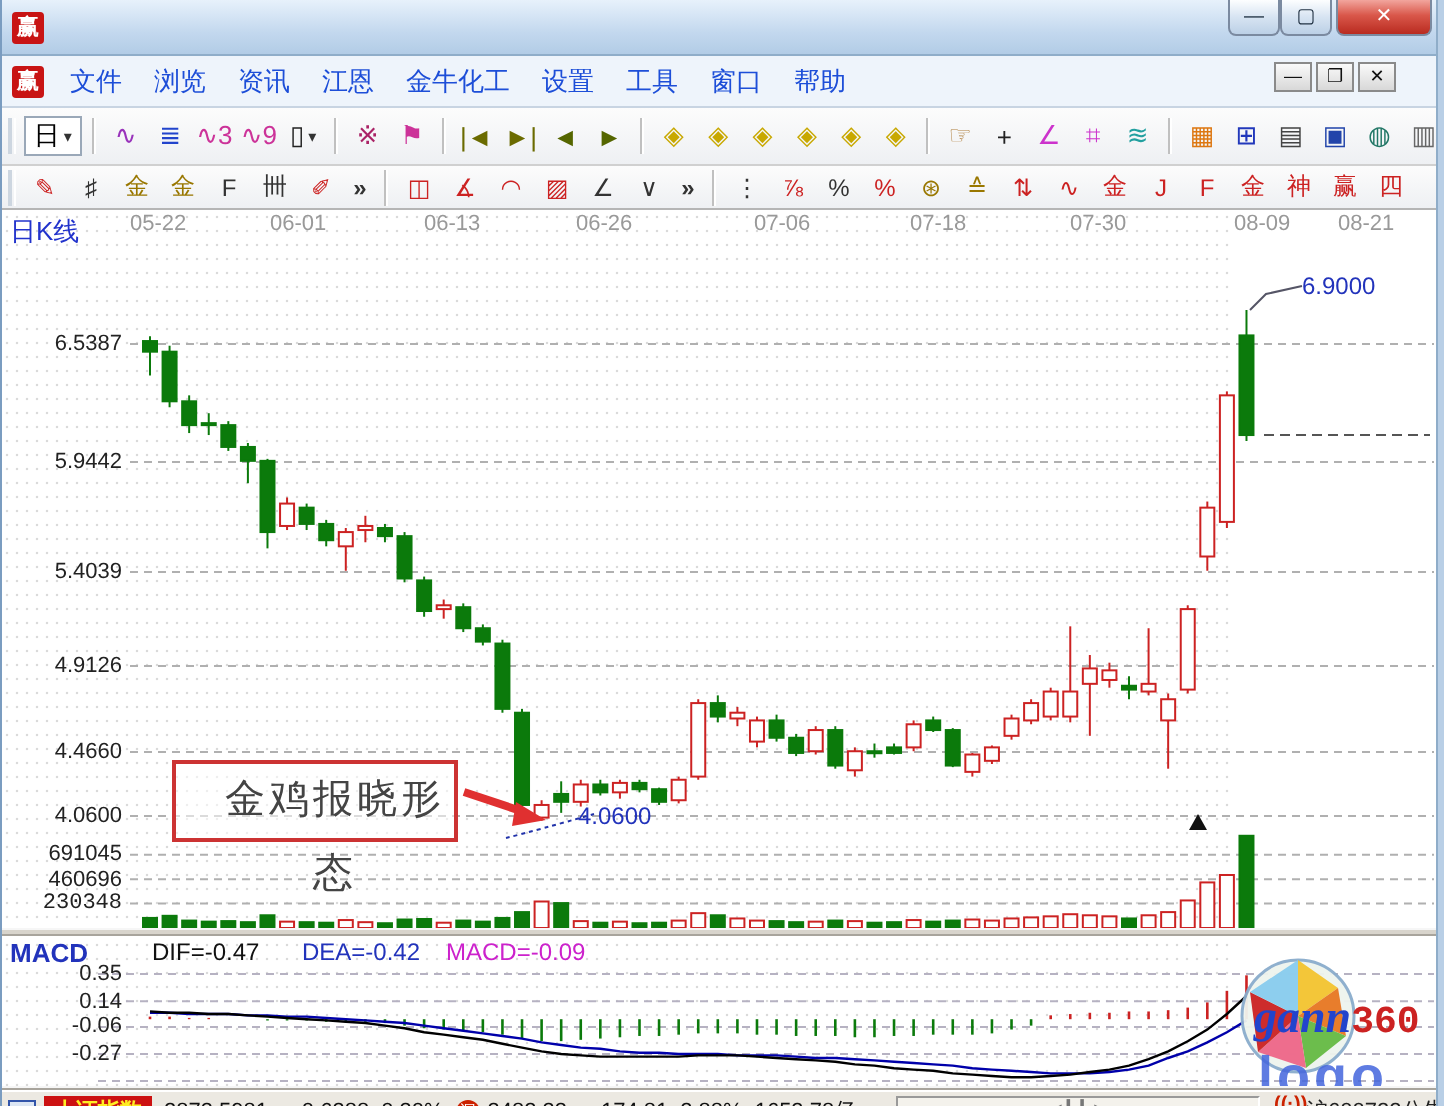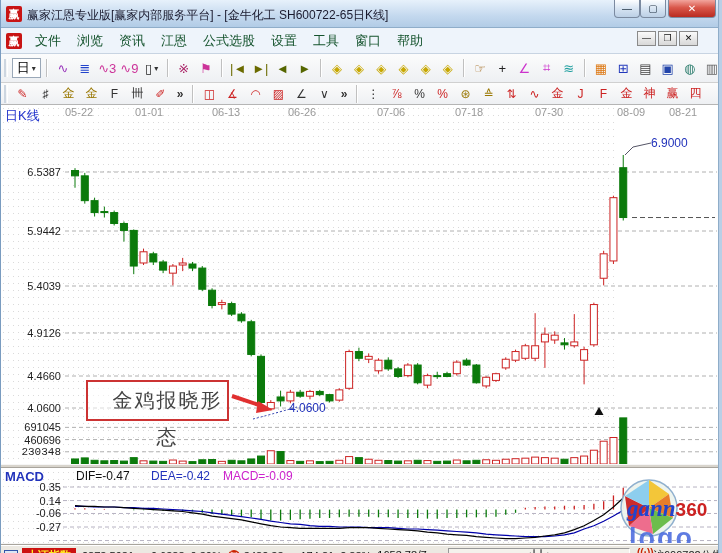--- a/index.html
+++ b/index.html
@@ -15,21 +15,21 @@
   .winbtn{position:absolute;top:0;height:18px;border:1px solid #7b8aa0;border-top:none;
     border-radius:0 0 4px 4px;font-size:10px;text-align:center;line-height:17px;color:#234;}
   #btn-min{left:613px;width:26px;background:linear-gradient(#fdfeff,#d7e4f2 50%,#bcd0e6);}
   #btn-max{left:639px;width:26px;background:linear-gradient(#fdfeff,#d7e4f2 50%,#bcd0e6);}
   #btn-close{left:667px;width:48px;background:linear-gradient(#f2a59d,#d9574a 45%,#b92b20);color:#fff;font-weight:bold;}
   
   #menubar{position:absolute;left:0;top:28px;width:722px;height:26px;background:#eef4fb;border-bottom:1px solid #c8d4e2;}
   #menu-icon{position:absolute;left:5px;top:5px;width:16px;height:16px;background:#c81414;color:#fff;
     font-size:11px;font-weight:bold;text-align:center;line-height:16px;border-radius:2px;}
   .menu-items{position:absolute;left:26px;top:0;height:26px;display:flex;align-items:center;}
-  .menu-item{padding:3px 8px;font-size:13px;color:#14532d;cursor:default;}
+  .menu-item{padding:3px 8px;font-size:13px;color:#1d4ed8;cursor:default;}
   .mdibtn{position:absolute;top:31px;width:19px;height:15px;background:linear-gradient(#fafafa,#d8d8d8);
     border:1px solid #8a8a8a;font-size:9px;line-height:13px;text-align:center;color:#111;}
   
   .toolbar{position:absolute;left:0;width:722px;background:linear-gradient(#fcfcfc,#eef0f3);
     display:flex;align-items:center;white-space:nowrap;}
   #toolbar1{top:54px;height:29px;border-bottom:1px solid #d0d0d0;}
   #toolbar2{top:83px;height:22px;border-bottom:1px solid #b5b5b5;}
   .grip{width:4px;height:18px;border-left:2px solid #cdd6e0;border-right:1px solid #fff;margin:0 3px;}
   .tb-btn{display:inline-flex;align-items:center;justify-content:center;width:21px;height:20px;
     font-size:13px;margin:0 1px;border:1px solid transparent;}
@@ -70,46 +70,45 @@
     line-height:12px;text-align:center;margin-right:4px;}
   #status-pane{position:absolute;left:447px;top:2px;width:182px;height:15px;background:#f4f2ec;
     border:1px solid #999;border-right-color:#fff;border-bottom-color:#fff;color:#777;font-size:9px;
     text-align:center;line-height:13px;}
   #signal-icon{position:absolute;left:636px;top:1px;color:#cc2200;font-size:10px;font-weight:bold;}
   #status-right{position:absolute;left:652px;top:2px;font-size:11px;color:#222;}
   
   #wm{position:absolute;left:612px;top:363px;width:110px;height:95px;pointer-events:none;}
   #wm-text{position:absolute;left:14px;top:28px;font-family:"Liberation Serif","DejaVu Serif",serif;
     font-style:italic;font-weight:bold;font-size:23px;color:#2244cc;}
-  #wm-text b{font-style:normal;color:#cc2222;font-size:19px;font-family:Liberation Sans, sans-serif;}
+  #wm-text b{font-style:normal;color:#cc2222;font-size:19px;font-family:Liberation Mono, monospace;}
   #wm-logo{position:absolute;left:16px;top:55px;font-size:27px;font-weight:bold;color:#4466dd;
     letter-spacing:2px;opacity:0.85;}
   #right-border{position:absolute;right:0;top:0;width:4px;height:553px;background:#b9cfe6;border-left:1px solid #8fadc9;}
 </style>
 </head>
 <body>
 
 <div id="win">
 
   <div id="titlebar">
     <div id="app-icon">赢</div>
-    <div id="title-text">赢家江恩专业版[赢家内部服务平台] - [金牛化工  SH600722-65日K线]</div>
     <div id="btn-min" class="winbtn">—</div>
     <div id="btn-max" class="winbtn">▢</div>
     <div id="btn-close" class="winbtn">✕</div>
   </div>
 
   <div id="menubar">
     <div id="menu-icon">赢</div>
     <div class="menu-items">
         <span class="menu-item">文件</span>
         <span class="menu-item">浏览</span>
         <span class="menu-item">资讯</span>
         <span class="menu-item">江恩</span>
-        <span class="menu-item">公式选股</span>
+        <span class="menu-item">金牛化工</span>
         <span class="menu-item">设置</span>
         <span class="menu-item">工具</span>
         <span class="menu-item">窗口</span>
         <span class="menu-item">帮助</span>
       </div>
   </div>
   <div class="mdibtn" style="left:636px">—</div>
   <div class="mdibtn" style="left:657px">❐</div>
   <div class="mdibtn" style="left:678px">✕</div>
 
@@ -458,21 +457,21 @@
           <path d="M36,40 L60,50 L40,66 Z" fill="#66bb44"></path>
           <path d="M36,40 L40,66 L16,58 Z" fill="#ee6688"></path>
           <path d="M36,40 L16,58 L12,28 Z" fill="#cc2222"></path>
           <path d="M36,40 L12,28 L36,12 Z" fill="#88ccee"></path>
         </g>
       </svg>
       <div id="wm-text"><span>gann</span><b>360</b></div>
       <div id="wm-logo">logo</div>
     </div>
   <div class="lbl date-lbl" style="left: 64px; top: 1px;">05-22</div>
-      <div class="lbl date-lbl" style="left: 134px; top: 1px;">01-01</div>
+      <div class="lbl date-lbl" style="left: 134px; top: 1px;">06-01</div>
       <div class="lbl date-lbl" style="left: 211px; top: 1px;">06-13</div>
       <div class="lbl date-lbl" style="left: 287px; top: 1px;">06-26</div>
       <div class="lbl date-lbl" style="left: 376px; top: 1px;">07-06</div>
       <div class="lbl date-lbl" style="left: 454px; top: 1px;">07-18</div>
       <div class="lbl date-lbl" style="left: 534px; top: 1px;">07-30</div>
       <div class="lbl date-lbl" style="left: 616px; top: 1px;">08-09</div>
       <div class="lbl date-lbl" style="left: 668px; top: 1px;">08-21</div>
       <div class="lbl axis-price" style="left: 2px; top: 61px;">6.5387</div>
       <div class="lbl axis-price" style="left: 2px; top: 120px;">5.9442</div>
       <div class="lbl axis-price" style="left: 2px; top: 175px;">5.4039</div>

